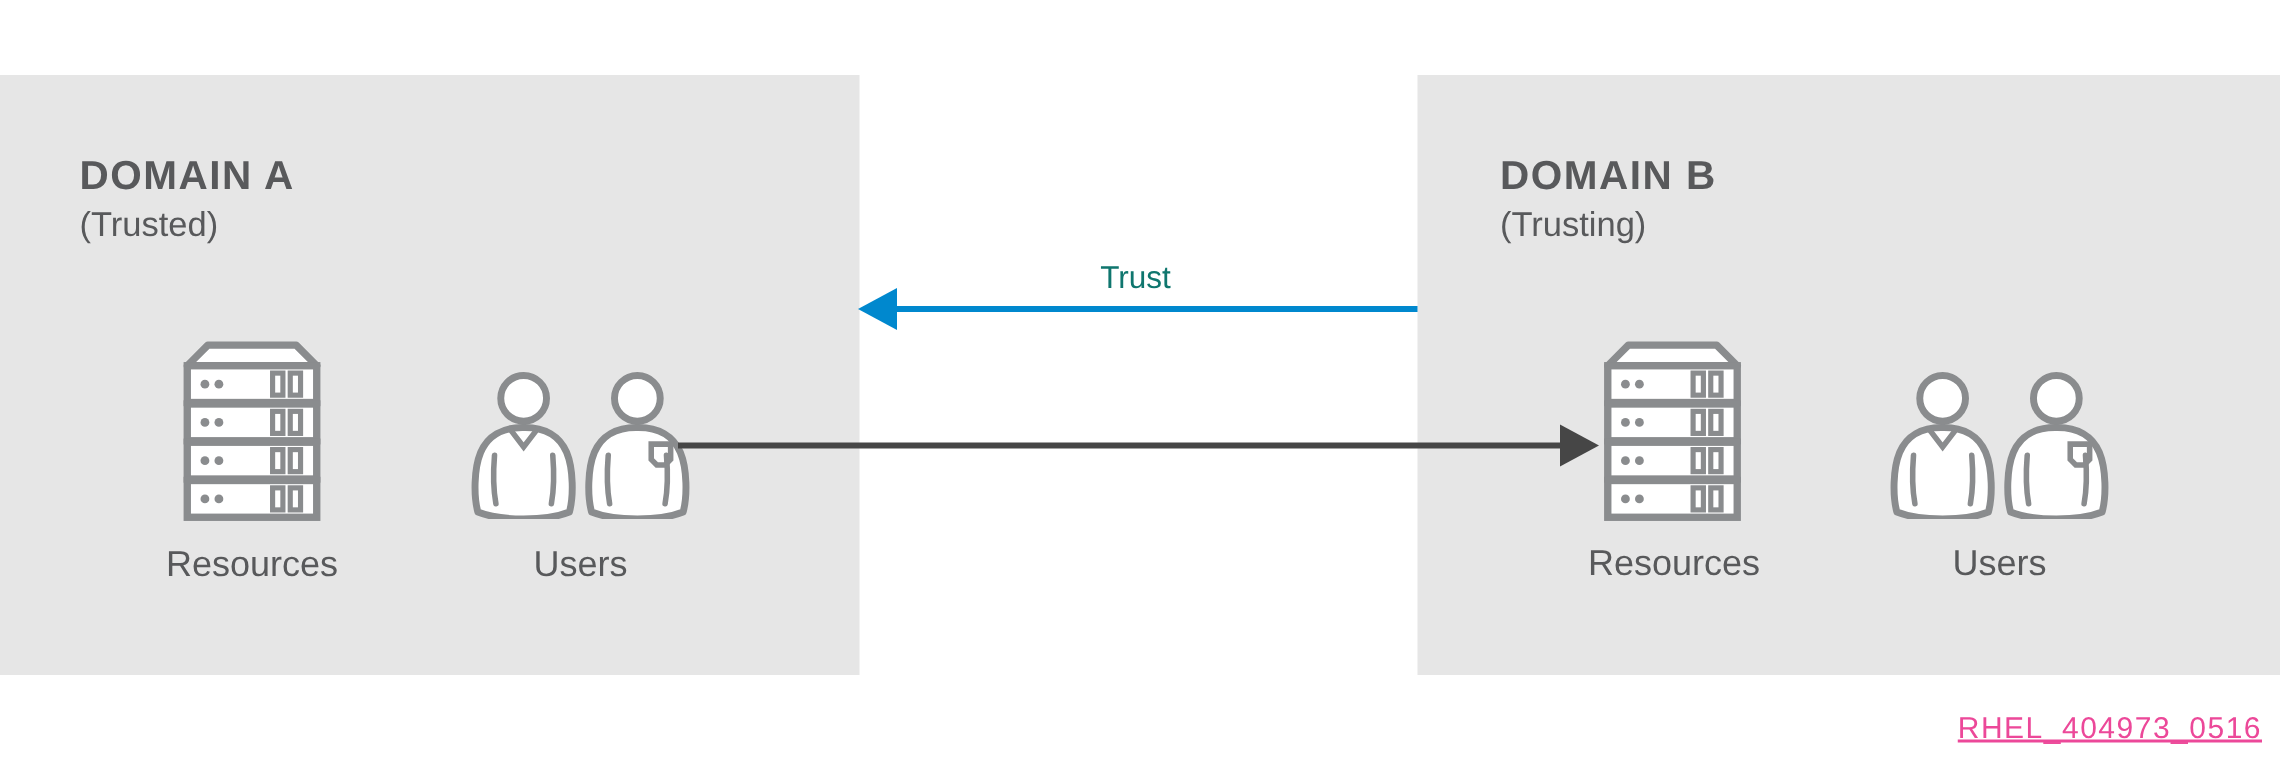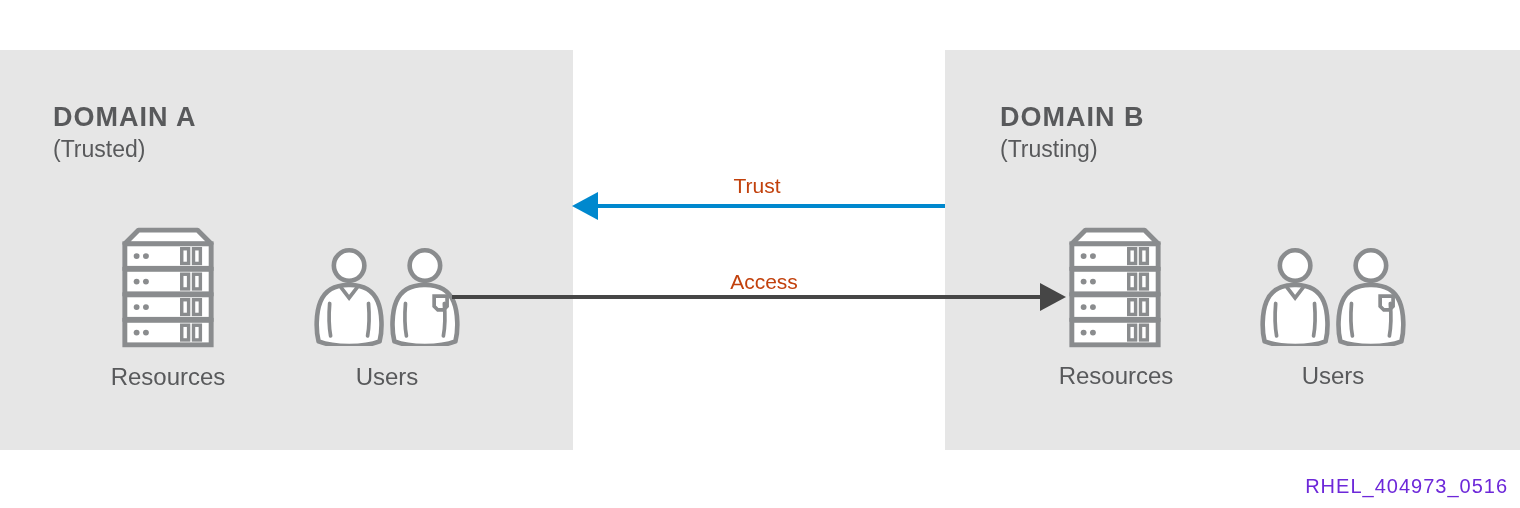--- a/index.html
+++ b/index.html
@@ -57,32 +57,33 @@
     top: 0;
     width: 1520px;
     height: 508px;
     pointer-events: none;
   }
   .arrow-label {
     position: absolute;
     width: 200px;
     text-align: center;
     font-size: 21px;
-    color: #c2410c;
+    color: #0f766e;
   }
   .trust-label  { left: 657px; top: 174px; }
   .access-label { left: 664px; top: 270px; }
 
   .watermark {
     position: absolute;
     right: 12px;
     bottom: 10px;
     font-size: 20px;
     letter-spacing: 1px;
-    color: #6d28d9;
+    color: #ec4899;
+    text-decoration: underline;
   }
 </style>
 </head>
 <body>
 
 <div class="canvas">
 
   <svg width="0" height="0" style="position:absolute" aria-hidden="true">
     <defs>
       <symbol id="server-icon" viewBox="0 0 104 126">
@@ -184,17 +185,16 @@
       <polygon points="572,206 598,192 598,220" fill="#0088ce"></polygon>
     </g>
 
     <g>
       <line x1="452" y1="297" x2="1042" y2="297" stroke="#464646" stroke-width="4"></line>
       <polygon points="1066,297 1040,283 1040,311" fill="#464646"></polygon>
     </g>
   </svg>
 
   <div class="arrow-label trust-label">Trust</div>
-  <div class="arrow-label access-label">Access</div>
 
   <div class="watermark">RHEL_404973_0516</div>
 
 </div>
 
 </body></html>

